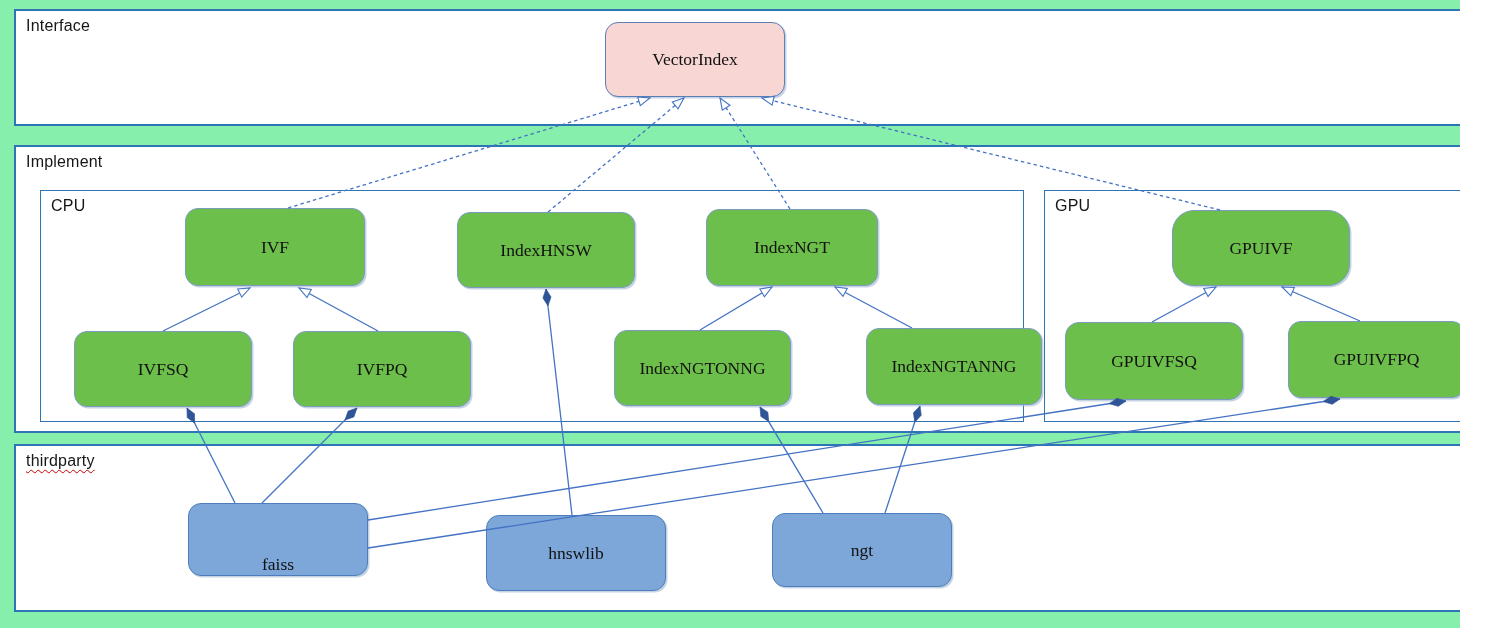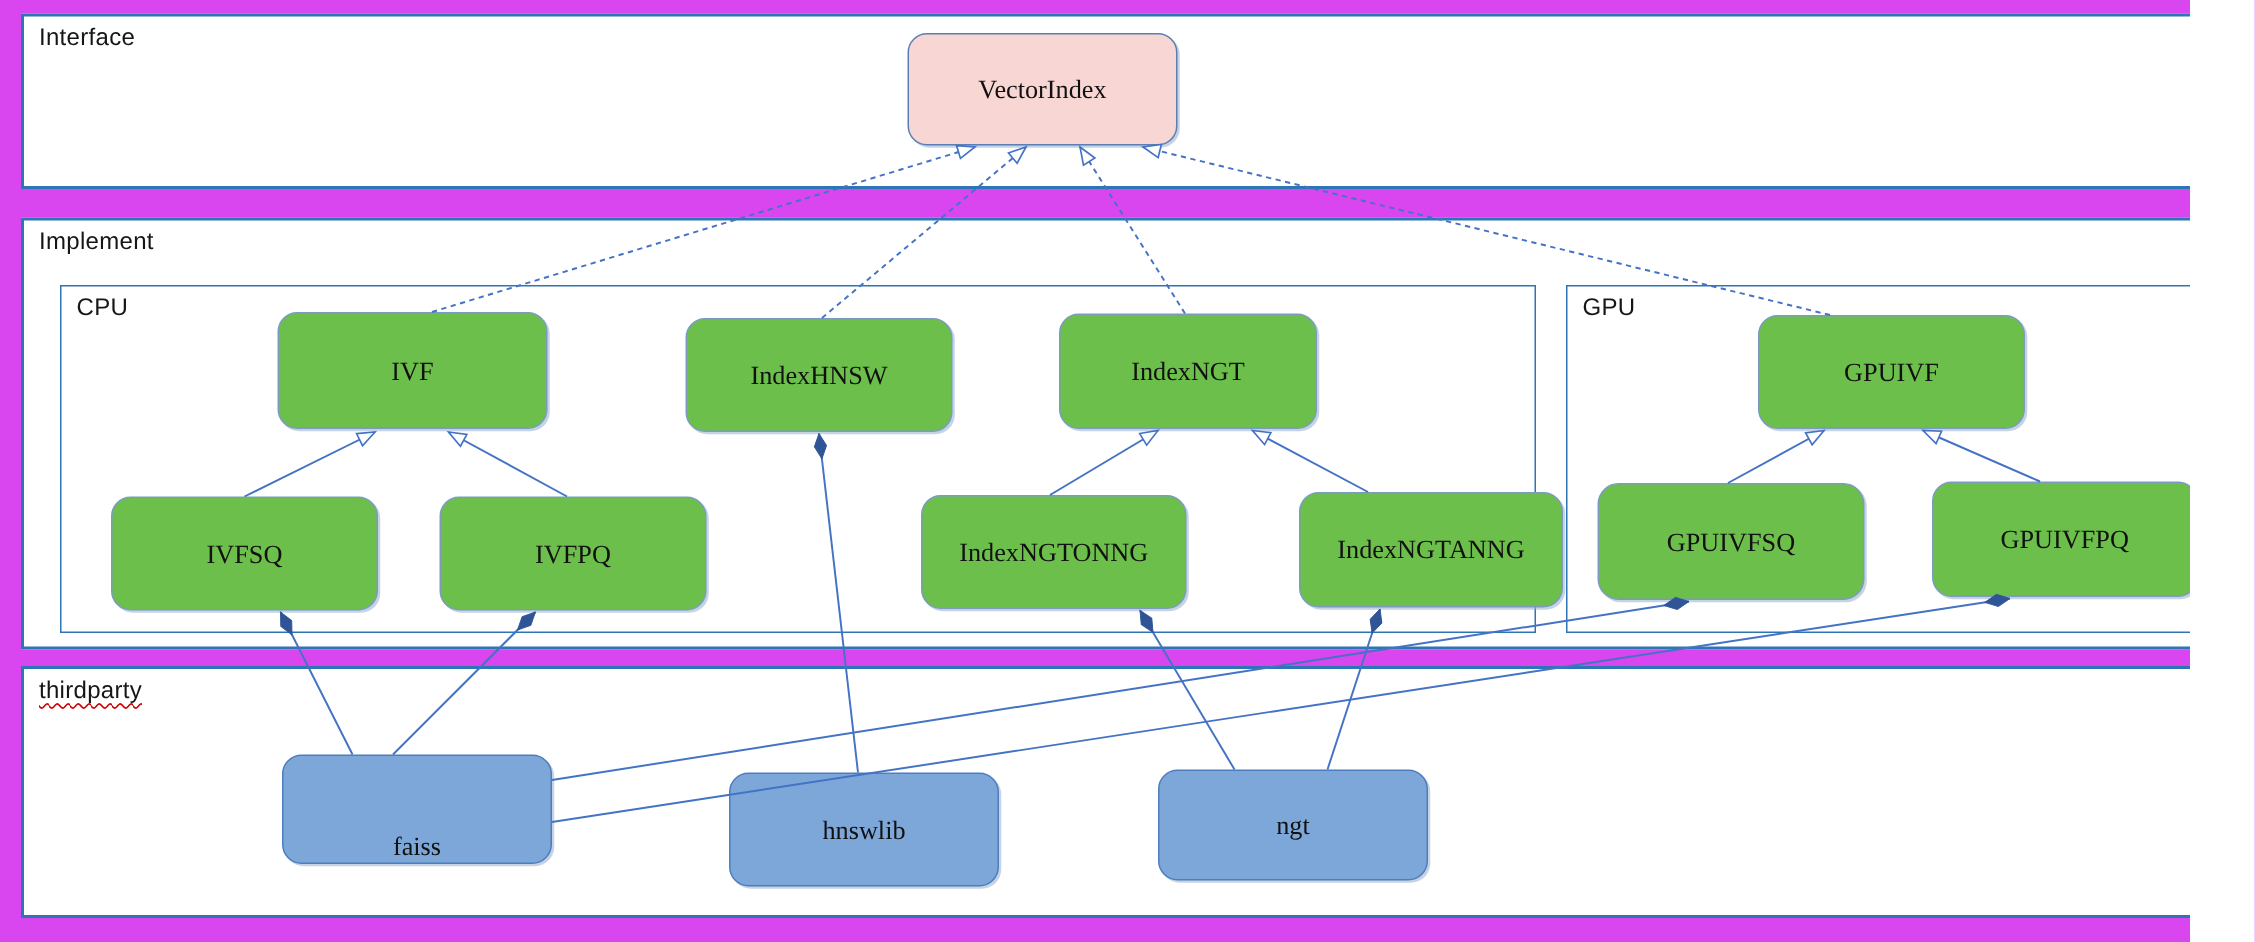--- a/index.html
+++ b/index.html
@@ -1,17 +1,17 @@
 <!DOCTYPE html>
 <html style="--interface-fill: #f8d6d3; --interface-border: #5b7fb5; --class-fill: #6cbf4a; --class-border: #7b9cc0; --library-fill: #7da7d9; --library-border: #4d7ebb; --container-border: #2e75b5; --connector: #4472c4; --diamond: #2f5597; --spellcheck-underline: #cc0000;"><head>
 <meta charset="utf-8">
 <style>
   html,body{margin:0;padding:0;background:#ffffff;}
   body{font-family:"Liberation Sans",sans-serif;color:#1a1a1a;}
-  .stage{position:relative;width:1460px;height:628px;background:#d946ef;overflow:hidden;}
+  .stage{position:relative;width:1460px;height:628px;background:#86efac;overflow:hidden;}
 
   
   .container{position:absolute;background:#ffffff;border:2px solid var(--container-border,#2e75b5);box-sizing:border-box;}
   .container.inner{border-width:1.5px;background:transparent;}
   .clabel{position:absolute;left:10px;top:6px;font-size:16px;letter-spacing:.2px;color:#161616;}
   .clabel.wavy{text-decoration-line:underline;text-decoration-style:wavy;
                text-decoration-color:var(--spellcheck-underline,#cc0000);text-decoration-thickness:1px;text-underline-offset:3px;}
 
   
   .node{position:absolute;box-sizing:border-box;border-radius:13px;border:1.5px solid #8fa8c8;
@@ -58,21 +58,21 @@
 
   <div class="node kind-class" style="left:185px;top:208px;width:180px;height:78px;">
     <span>IVF</span>
   </div>
   <div class="node kind-class" style="left:457px;top:212px;width:178px;height:76px;">
     <span>IndexHNSW</span>
   </div>
   <div class="node kind-class" style="left:706px;top:209px;width:172px;height:77px;">
     <span>IndexNGT</span>
   </div>
-  <div class="node kind-class" style="left:1172px;top:210px;width:178px;height:76px;">
+  <div class="node kind-class" style="left:1172px;top:210px;width:178px;height:76px;border-radius:22px;">
     <span>GPUIVF</span>
   </div>
 
   <div class="node kind-class" style="left:74px;top:331px;width:178px;height:76px;">
     <span>IVFSQ</span>
   </div>
   <div class="node kind-class" style="left:293px;top:331px;width:178px;height:76px;">
     <span>IVFPQ</span>
   </div>
   <div class="node kind-class" style="left:614px;top:330px;width:177px;height:76px;">

